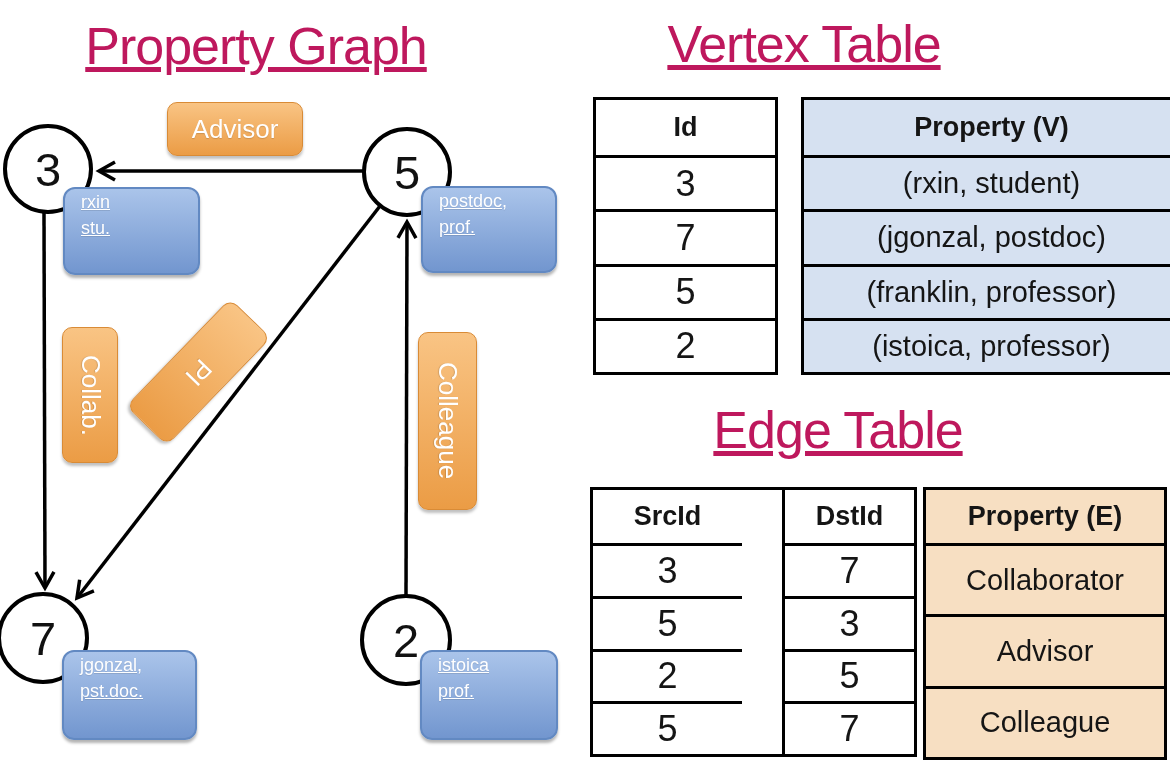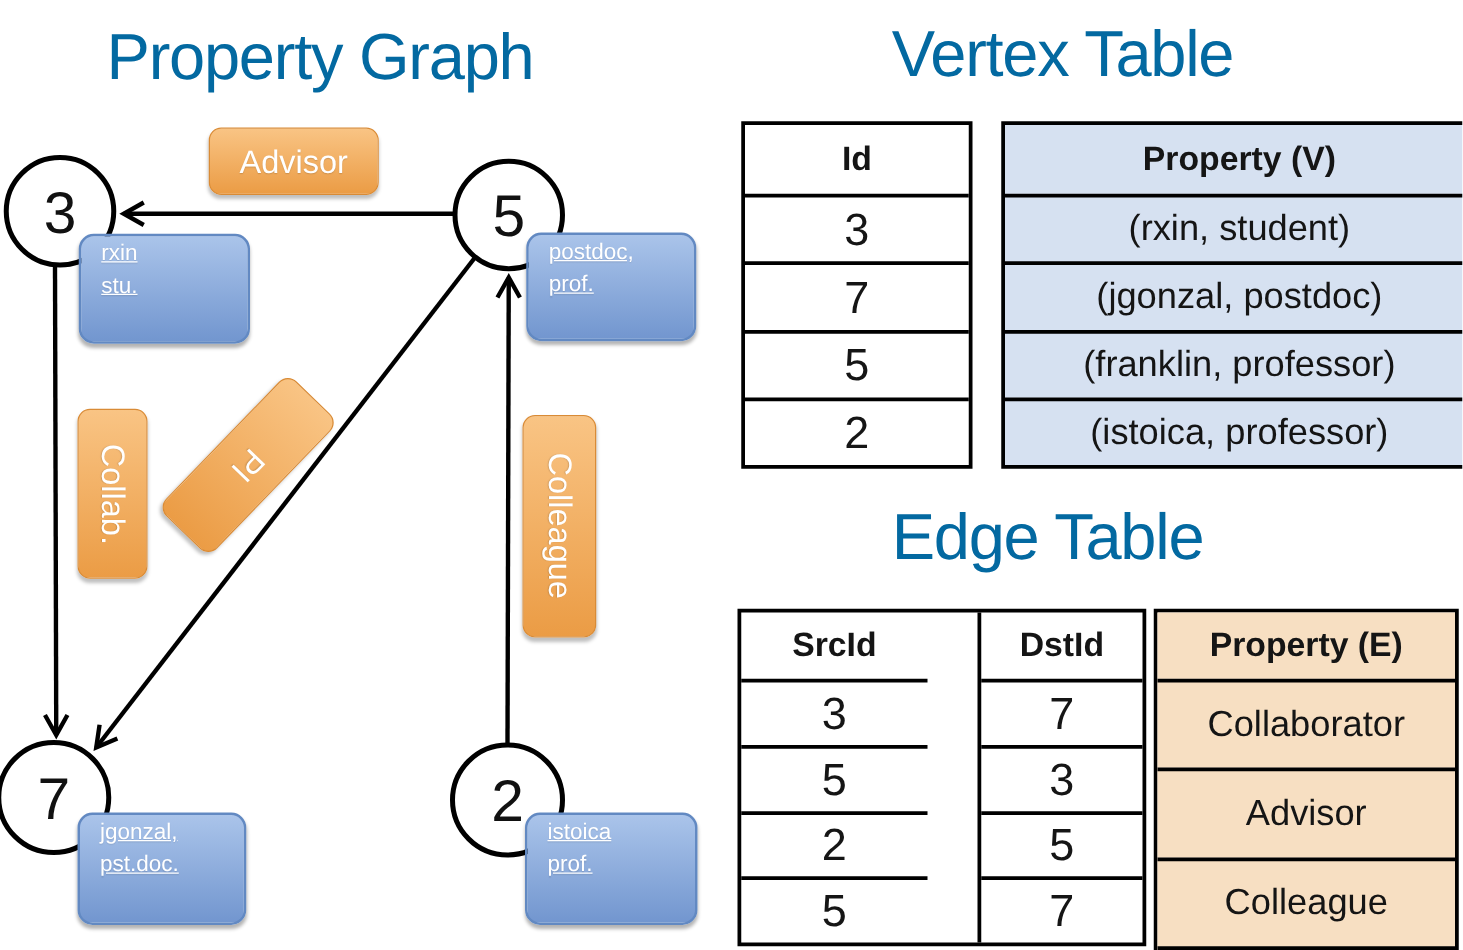--- a/index.html
+++ b/index.html
@@ -2,21 +2,21 @@
 <html><head>
 <meta charset="utf-8">
 <style>
   html,body { margin:0; padding:0; background:#ffffff; }
   #stage {
     position:relative; width:1170px; height:760px; background:#ffffff;
     font-family:"Liberation Sans", sans-serif; overflow:hidden; color:#111;
   }
   .title {
     position:absolute; text-align:center; font-size:52px; font-weight:300;
-    letter-spacing:-1px; color:#0369a1; white-space:nowrap;
+    letter-spacing:-1px; color:#be185d; white-space:nowrap;text-decoration:underline;
   }
   #graph-svg { position:absolute; left:0; top:0; }
 
   
   .edge-label {
     position:absolute; box-sizing:border-box; border-radius:10px;
     background:linear-gradient(180deg,#f9c484 0%,#eb9c45 100%);
     border:1px solid #d98b36; box-shadow:0 3px 3px rgba(0,0,0,0.25);
     display:flex; align-items:center; justify-content:center;
     color:#ffffff; font-size:26px; text-shadow:0 1px 1px rgba(0,0,0,0.15);
@@ -50,21 +50,21 @@
   .pair { flex-direction:row; padding:0; display:flex;gap:40px; }
   .pair-col { display:flex; flex-direction:column; box-sizing:border-box; }
   .pair-col .tbl-cell { width:100%; }
 </style>
 </head>
 <body>
 
 <div id="stage">
 
   <div class="title" style="left:0px; top:16px; width:512px;">Property Graph</div>
-  <div class="title" style="left:610px; top:14px; width:480px;">Vertex Table</div>
+  <div class="title" style="left:564px; top:14px; width:480px;">Vertex Table</div>
   <div class="title" style="left:598px; top:400px; width:480px;">Edge Table</div>
 
   <svg id="graph-svg" width="580" height="760" viewBox="0 0 580 760">
     <defs>
       <marker id="arrow" markerUnits="userSpaceOnUse" markerWidth="28" markerHeight="28" refX="20" refY="13" orient="auto">
         <path d="M4,4 L20,13 L4,22" fill="none" stroke="#000" stroke-width="3.5"></path>
       </marker>
     </defs>
 
     <line x1="363" y1="171" x2="99" y2="171" stroke="#000" stroke-width="3.5" marker-end="url(#arrow)"></line>

